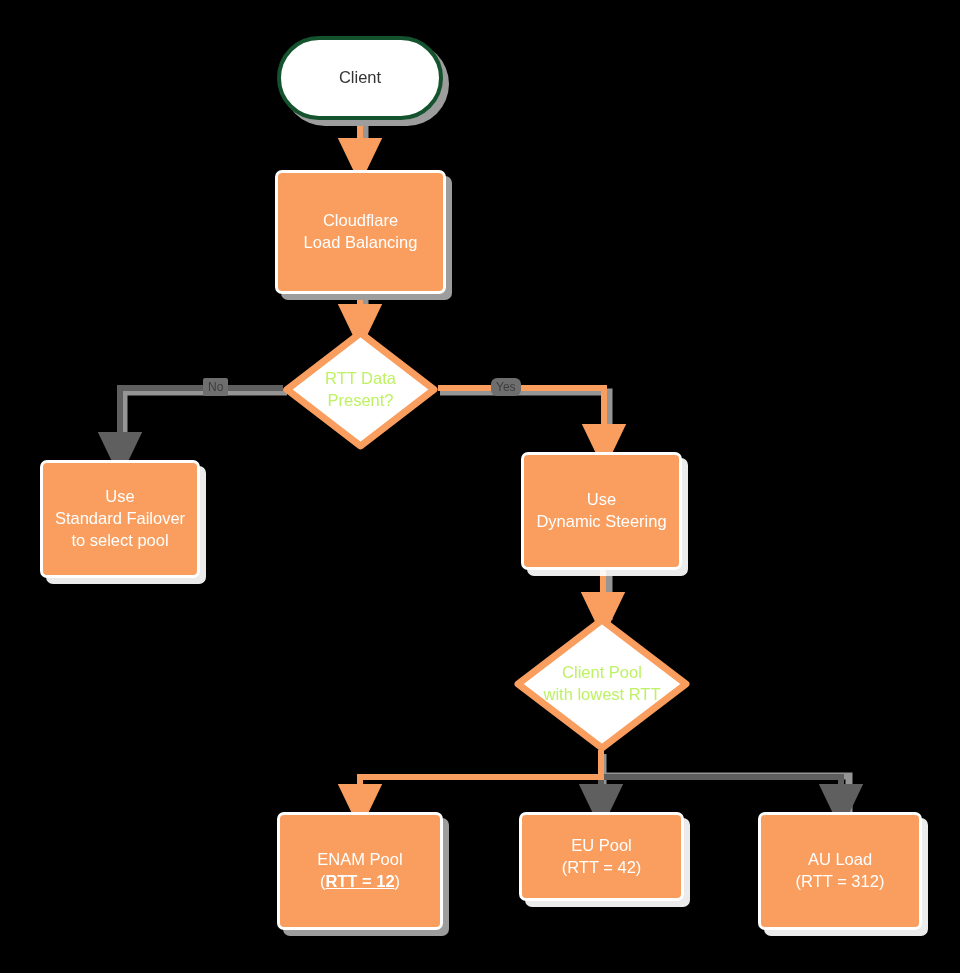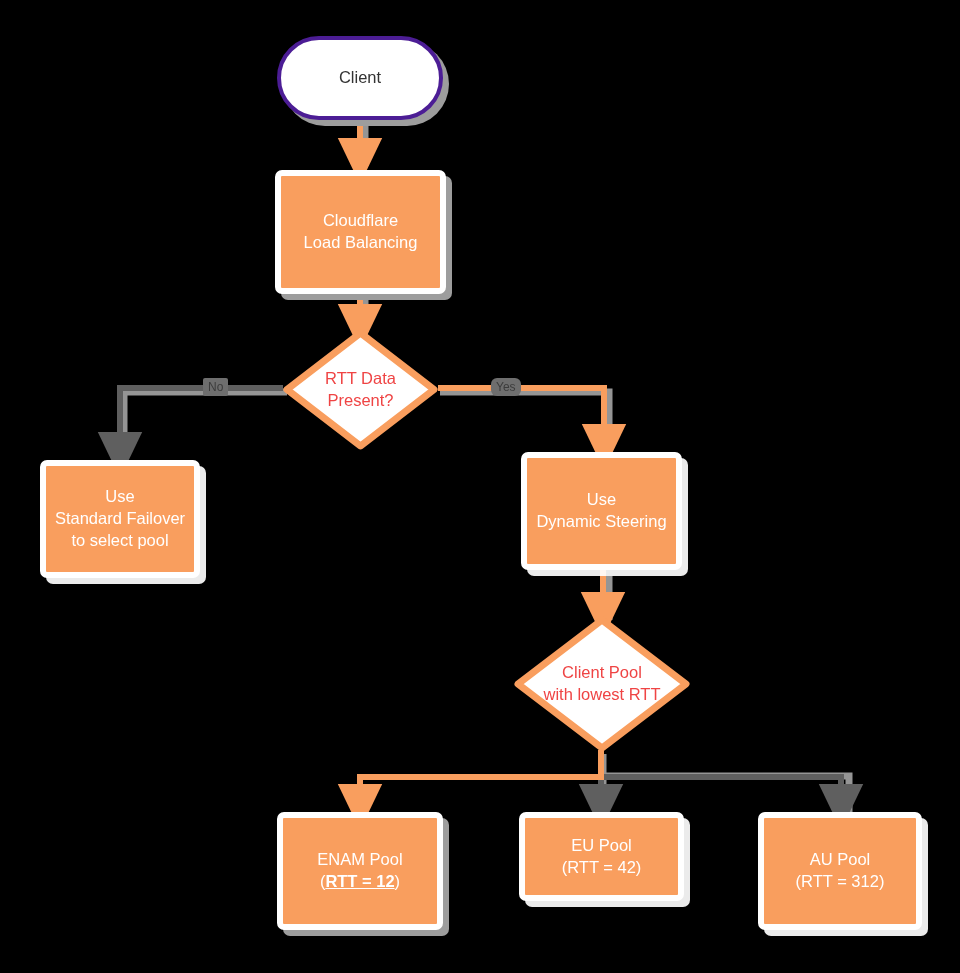--- a/index.html
+++ b/index.html
@@ -33,54 +33,54 @@
     box-sizing: border-box;
     display: flex;
     align-items: center;
     justify-content: center;
     text-align: center;
     line-height: 1.32;
   }
   
   .proc {
     background: #f99e5e;
-    border: 6px solid #ffffff;
+    border: 3px solid #ffffff;
     border-radius: 7px;
     color: #ffffff;
     font-size: 16.5px;
     box-shadow: 6px 6px 0 0 rgba(255,255,255,0.92);
   }
   .proc.shadow-gray {
     box-shadow: 6px 6px 0 0 #9d9d9d;
   }
   
   .stadium {
     background: #ffffff;
-    border: 4px solid #4c1d95;
+    border: 4px solid #14532d;
     border-radius: 48px;
     color: #333333;
     font-size: 16.5px;
     box-shadow: 6px 6px 0 0 #9d9d9d;
   }
   
   .diamond-wrap {
     position: absolute;
   }
   .diamond-shape {
     position: absolute;
     inset: 0;
   }
   .diamond-label {
     position: absolute;
     inset: 0;
     display: flex;
     align-items: center;
     justify-content: center;
     text-align: center;
-    color: #ef4444;
+    color: #bef264;
     font-size: 16.5px;
     line-height: 1.32;
     z-index: 3;
   }
   .edge-label {
     position: absolute;
     background: #6e6e6e;
     color: #3c3c3c;
     font-size: 12px;
     padding: 3px 5px;
@@ -198,18 +198,18 @@
 
   <div class="node proc" style="left:519px; top:812px; width:165px; height:89px;">
     <span>
       <span class="nline">EU Pool</span>
       <span class="nline">(RTT = 42)</span>
     </span>
   </div>
 
   <div class="node proc" style="left:758px; top:812px; width:164px; height:118px;">
     <span>
-      <span class="nline">AU Pool</span>
+      <span class="nline">AU Load</span>
       <span class="nline">(RTT = 312)</span>
     </span>
   </div>
 
 </div>
 
 </body></html>

